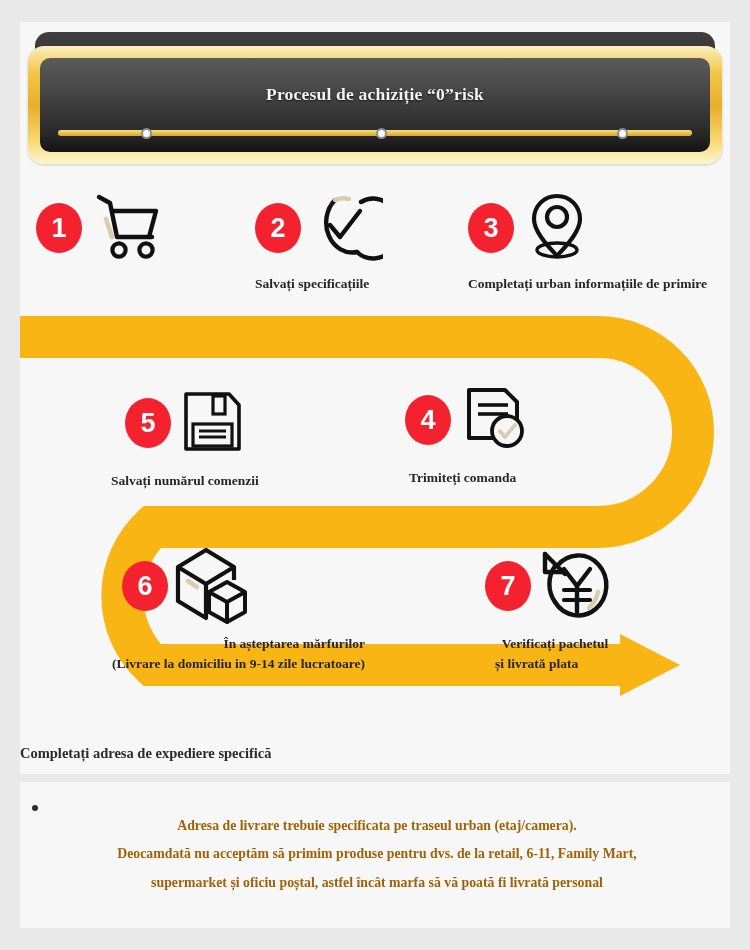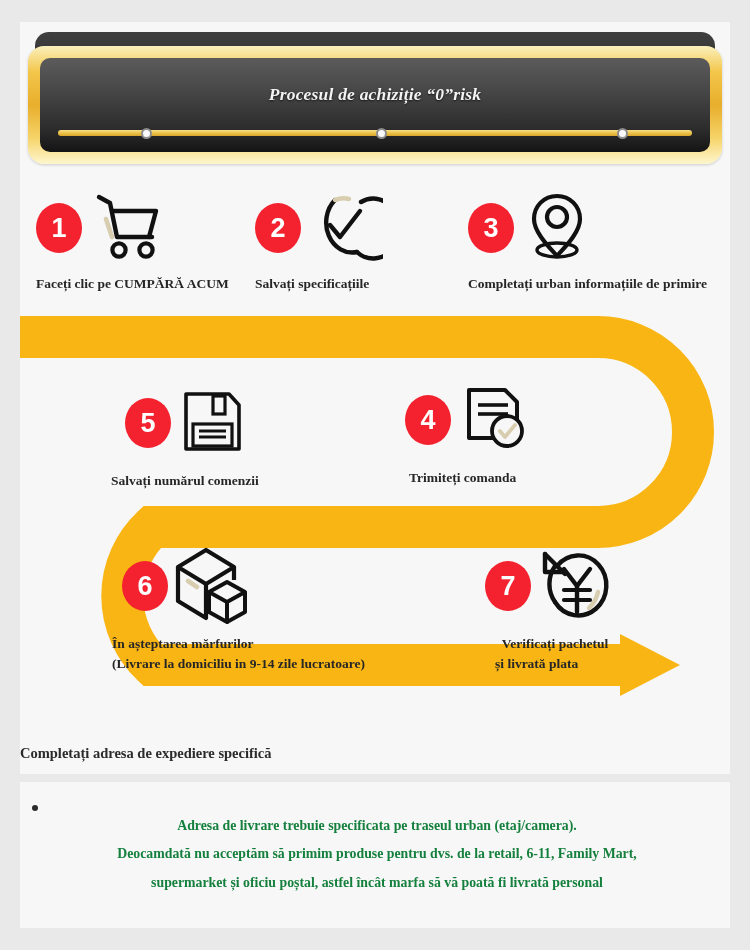--- a/index.html
+++ b/index.html
@@ -39,21 +39,20 @@
     height: 146px;
   }
 
   
   #banner-wrap {
     position: absolute;
     left: 28px;
     top: 32px;
     width: 694px;
     height: 160px;
-    font-style: italic;
   }
   #banner-shadow {
     position: absolute;
     left: 7px;
     top: 0px;
     width: 680px;
     height: 104px;
     border-radius: 14px 14px 6px 6px;
     background: linear-gradient(180deg,#3f3f3f 0%, #2e2e2e 55%, #1a1a1a 100%);
   }
@@ -193,21 +192,21 @@
     background: #2b2b2b;
   }
   #note-text {
     position: absolute;
     left: 44px;
     top: 812px;
     width: 666px;
     text-align: center;
     font-size: 13.8px;
     font-weight: bold;
-    color: #15803d;
+    color: #a16207;
     line-height: 2.05;
   }
   #note-text div { white-space: nowrap; }
 </style>
 </head>
 <body>
 
 <div id="page">
 
   <div class="panel" id="panel-main"></div>
@@ -235,21 +234,20 @@
         <span class="glyph">
           <svg width="78" height="78" viewBox="0 0 78 78">
             <path d="M13 10 L24 16 L31 50 L66 50" fill="none" stroke="#111" stroke-width="4.4" stroke-linecap="round" stroke-linejoin="round"></path>
             <path d="M20 32 L26 50" fill="none" stroke="#d9cdb0" stroke-width="4.6" stroke-linecap="round"></path>
             <path d="M27 24 L70 24 L63 50" fill="none" stroke="#111" stroke-width="4.4" stroke-linecap="round" stroke-linejoin="round"></path>
             <circle cx="33" cy="63" r="6.6" fill="none" stroke="#111" stroke-width="4.2"></circle>
             <circle cx="60" cy="63" r="6.6" fill="none" stroke="#111" stroke-width="4.2"></circle>
           </svg>
         </span>
       </div>
-      <div class="step-label">Faceți clic pe CUMPĂRĂ ACUM</div>
     </div>
 
     <div class="top-step" style="left:235px;">
       <div class="step-icons">
         <div class="badge">2</div>
         <span class="glyph">
           <svg width="78" height="78" viewBox="0 0 78 78">
             <path d="M56 15 a26 30 0 1 1 -4 50" fill="none" stroke="#111" stroke-width="4.4" stroke-linecap="round"></path>
             <path d="M52 65 a26 30 0 0 1 -22 -52" fill="none" stroke="#111" stroke-width="4.4" stroke-linecap="round"></path>
             <path d="M30 13 a26 30 0 0 1 14 -1" fill="none" stroke="#d9cdb0" stroke-width="4.4" stroke-linecap="round"></path>
@@ -323,21 +321,21 @@
           <path d="M34 6 L62 23 L34 40 L6 23 Z" fill="none" stroke="#111" stroke-width="4.2" stroke-linejoin="round"></path>
           <path d="M6 23 V57 L34 74 V40" fill="none" stroke="#111" stroke-width="4.2" stroke-linejoin="round"></path>
           <path d="M62 23 V36" fill="none" stroke="#111" stroke-width="4.2"></path>
           <path d="M16 37 L25 43" stroke="#d9cdb0" stroke-width="4.6" stroke-linecap="round"></path>
           <path d="M55 38 L73 48 L55 58 L37 48 Z" fill="none" stroke="#111" stroke-width="4" stroke-linejoin="round"></path>
           <path d="M37 48 V68 L55 78 V58" fill="none" stroke="#111" stroke-width="4" stroke-linejoin="round"></path>
           <path d="M73 48 V68 L55 78" fill="none" stroke="#111" stroke-width="4" stroke-linejoin="round"></path>
         </svg>
       </span>
     </div>
-    <div class="step-label" style="margin-left:-10px;">În așteptarea mărfurilor</div>
+    <div class="step-label" style="margin-left:-10px;text-align:right;">În așteptarea mărfurilor</div>
     <div class="step-label" style="margin-left:-10px;">(Livrare la domiciliu in 9-14 zile lucratoare)</div>
   </div>
 
   <div class="mid-step" style="left:485px; top:538px;">
     <div class="step-icons">
       <div class="badge">7</div>
       <span class="glyph">
         <svg width="80" height="80" viewBox="0 0 80 80">
           <path d="M22 22 a28 30 0 1 1 -2 36" fill="none" stroke="#111" stroke-width="4.4" stroke-linecap="round"></path>
           <path d="M20 58 a28 30 0 0 1 0 -36" fill="none" stroke="#111" stroke-width="4.4" stroke-linecap="round"></path>

